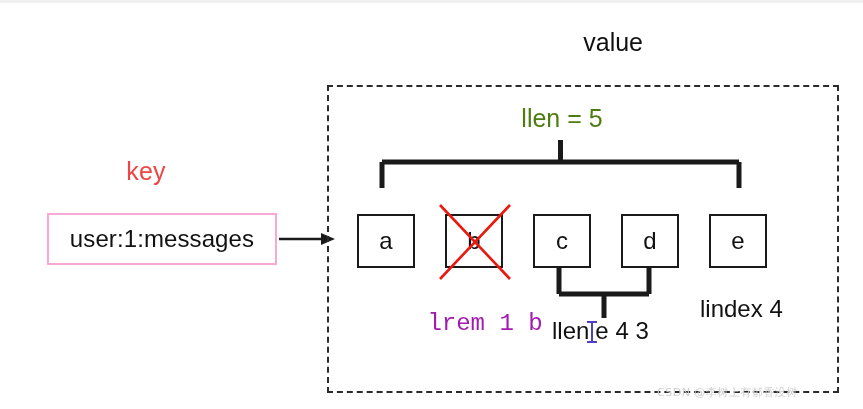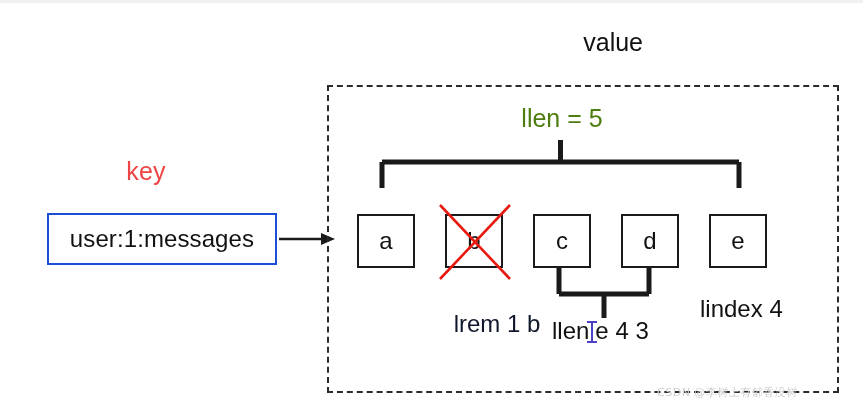--- a/index.html
+++ b/index.html
@@ -34,21 +34,21 @@
     font-size: 25px;
     color: #ef4444;
     letter-spacing: .2px;
   }
   .key-box {
     position: absolute;
     left: 47px;
     top: 213px;
     width: 230px;
     height: 52px;
-    border: 2px solid #1d4ed8;
+    border: 2px solid #f9a8d4;
     background: #ffffff;
     box-sizing: border-box;
     display: flex;
     align-items: center;
     justify-content: center;
   }
   .key-box span {
     font-size: 24px;
     color: #111111;
     letter-spacing: .1px;
@@ -138,26 +138,27 @@
   
   .brace-bottom {
     position: absolute;
     left: 555px;
     top: 268px;
     width: 98px;
     height: 50px;
   }
   .lrem-label {
     position: absolute;
-    left: 424px;
+    left: 412px;
     top: 310px;
     width: 146px;
     text-align: center;
     font-size: 24px;
-    color: #0f172a;
+    color: #a21caf;
+    font-family: Liberation Mono, monospace;
   }
   .lrange-label {
     position: absolute;
     left: 552px;
     top: 317px;
     font-size: 24px;
     color: #111111;
     white-space: nowrap;
   }
   .caret {

